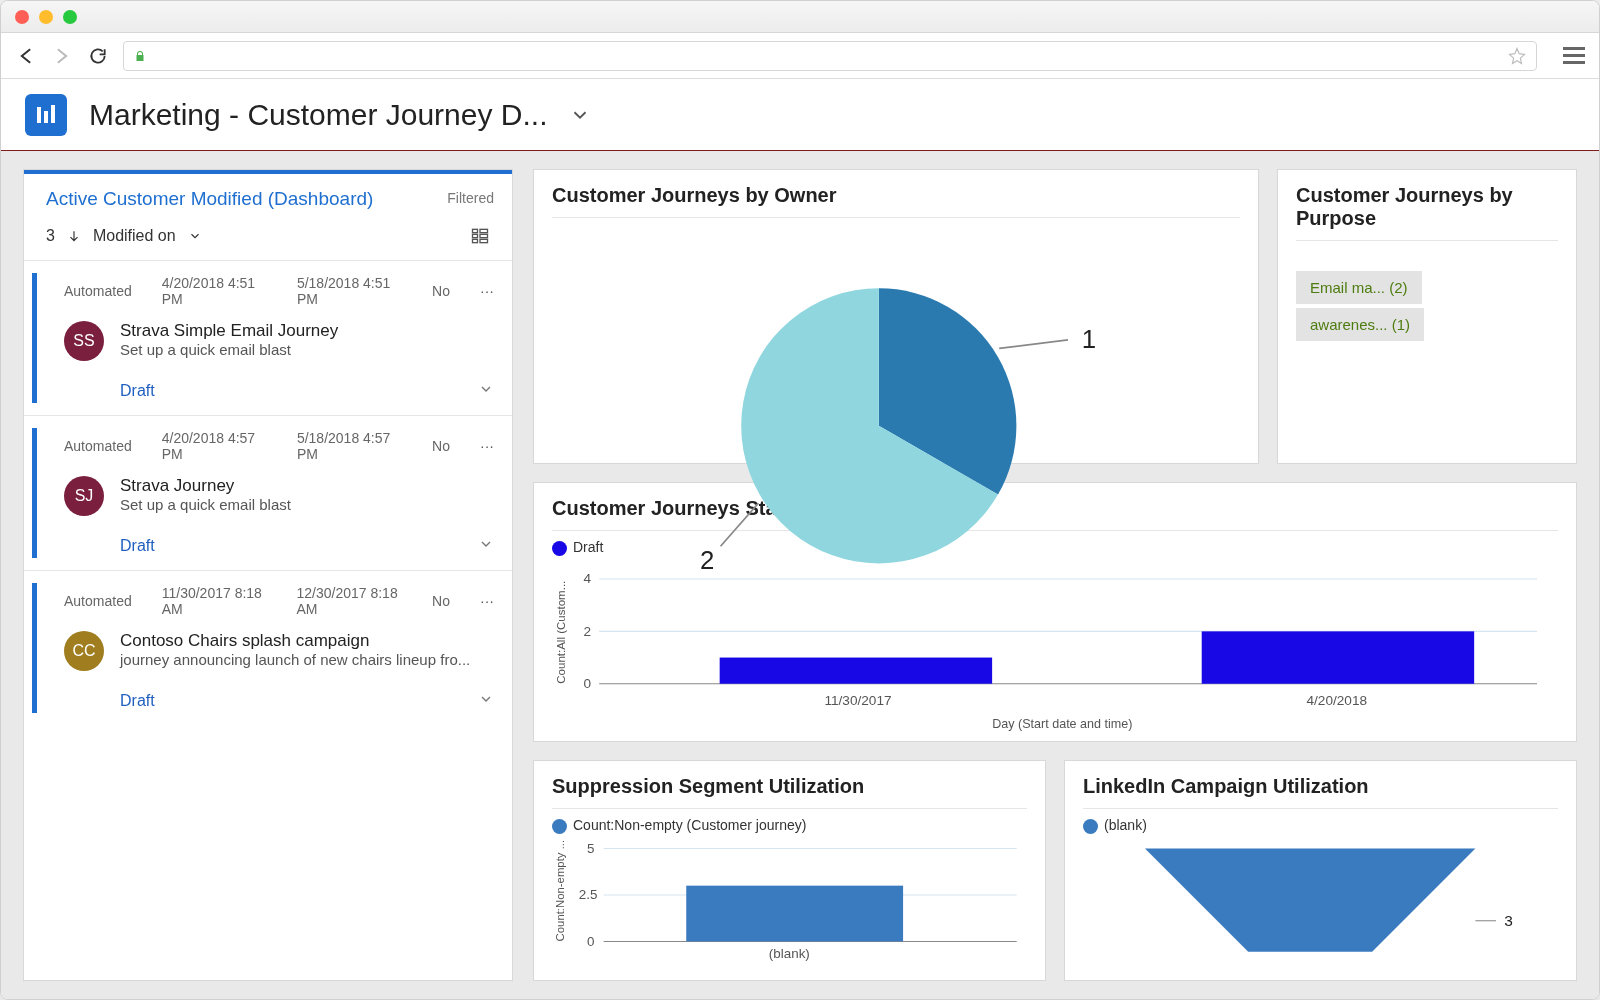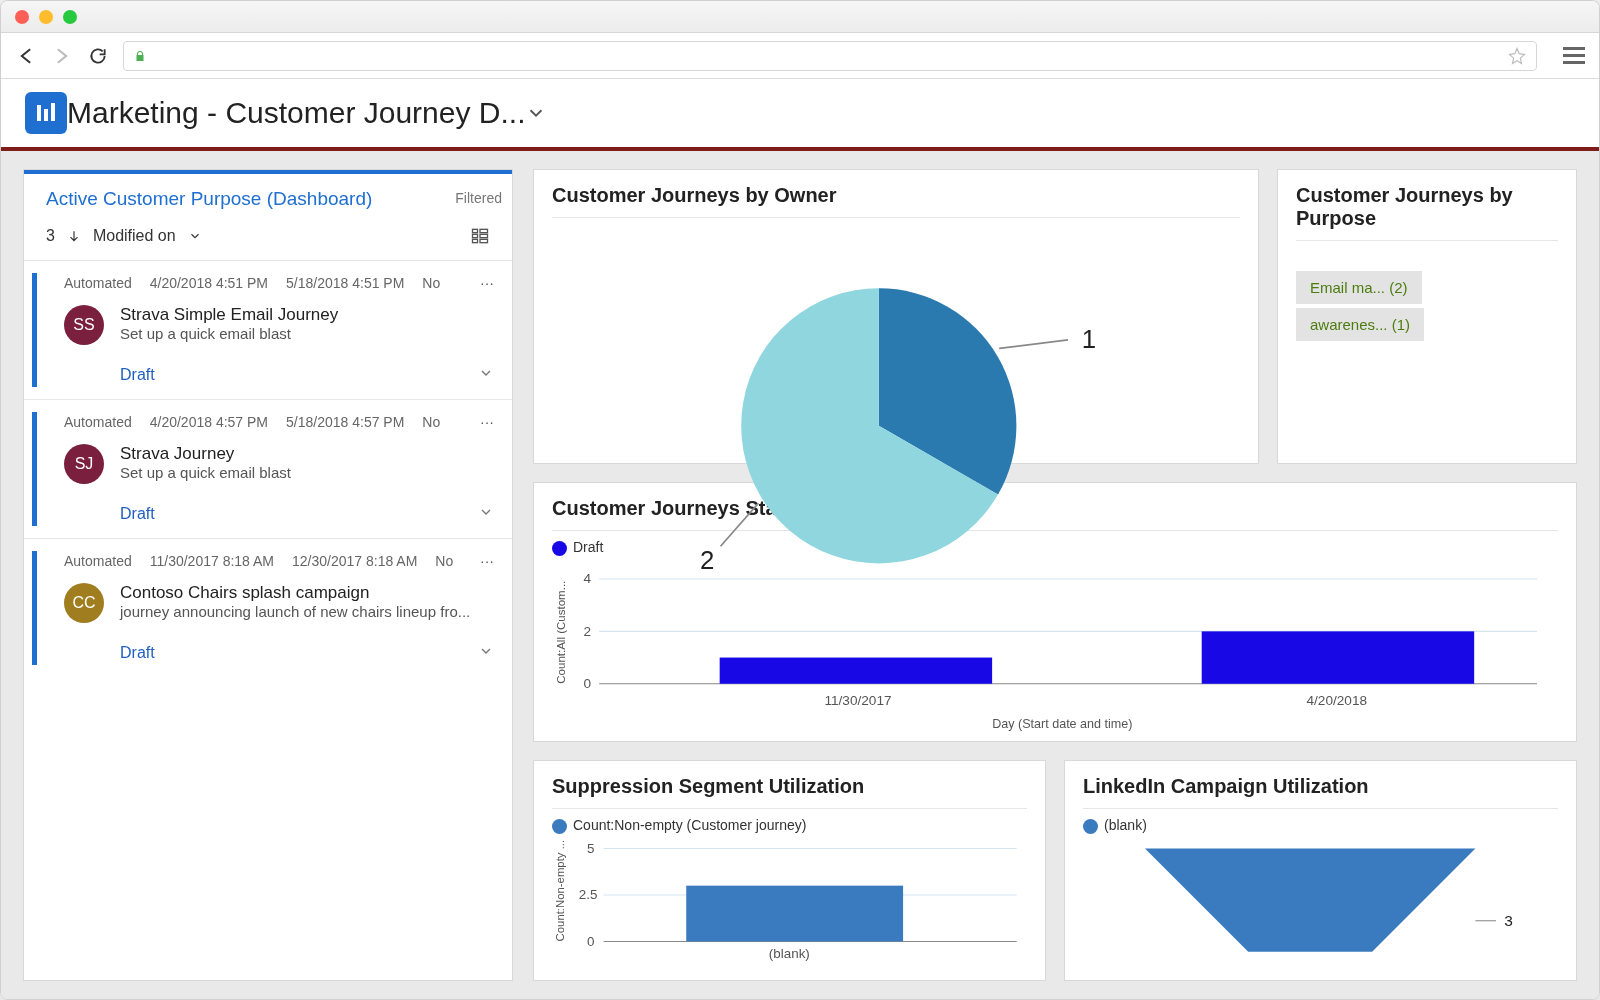--- a/index.html
+++ b/index.html
@@ -8,37 +8,37 @@
   .titlebar { height:32px; background:linear-gradient(#f6f6f6,#ececec); border-bottom:1px solid #d6d6d6; display:flex; align-items:center; padding:0 14px; gap:10px;}
   .dot { width:14px; height:14px; border-radius:50%; }
   .dot.red{background:#ff5f56;} .dot.yellow{background:#ffbd2e;} .dot.green{background:#27c93f;}
   .toolbar { height:46px; background:#fff; border-bottom:1px solid #dcdcdc; display:flex; align-items:center; padding:0 14px; gap:14px;}
   .icon-btn { width:22px; height:22px; display:flex; align-items:center; justify-content:center; cursor:pointer; color:#555; }
   .url-field { flex:1; height:30px; border:1px solid #d6d6d6; border-radius:4px; display:flex; align-items:center; padding:0 10px; gap:8px; background:#fff;}
   .lock { width:12px; height:14px; }
   .star { width:18px; height:18px; }
   .hamburger { width:22px; display:flex; flex-direction:column; gap:4px; margin-left:12px; cursor:pointer;}
   .hamburger div { height:3px; background:#666; }
-  .header { height:72px; background:#fff; display:flex; align-items:center; padding:0 24px; border-bottom:4px solid #7f1d1d;}
+  .header { height:72px; background:#fff; display:flex; align-items:center; padding:0 24px; gap:22px; border-bottom:1px solid #7f1d1d;}
   .app-tile { width:42px; height:42px; border-radius:6px; background:#1f6fd0; display:flex; align-items:center; justify-content:center;}
   .app-tile svg { width:24px; height:24px; }
   .page-title { font-size:30px; font-weight:400; color:#222; }
   .chev { width:22px; height:22px; color:#555; cursor:pointer;}
   .body { flex:1; background:#e9e9e9; padding:18px 22px; display:flex; gap:20px; overflow:hidden;}
   .left-panel { width:490px; background:#fff; border:1px solid #d8d8d8; display:flex; flex-direction:column;}
   .panel-head { padding:18px 22px 10px 22px; position:relative; border-bottom:0;}
   .panel-head .top-accent { position:absolute; left:0; right:0; top:0; height:4px; background:#1f6fd0;}
   .panel-title { color:#1f6fd0; font-size:19px; }
-  .filtered { position:absolute; right:10px; top:20px; color:#777; font-size:14px;}
+  .filtered { position:absolute; right:18px; top:20px; color:#777; font-size:14px;}
   .sort-row { display:flex; align-items:center; gap:12px; padding:6px 22px 14px 22px; color:#333; font-size:16px;}
   .sort-row .grid-ic { margin-left:auto; }
   .list { flex:1; overflow:auto;}
   .item { border-top:1px solid #e6e6e6; padding:14px 18px 14px 12px; position:relative;}
   .item .accent-bar { position:absolute; left:8px; top:12px; bottom:12px; width:5px; background:#1f6fd0;}
-  .meta-row { display:flex; gap:18px; color:#666; font-size:14px; margin-left:28px; align-items:center;}
+  .meta-row { display:flex; gap:30px; color:#666; font-size:14px; margin-left:28px; align-items:center;}
   .meta-row .dots { margin-left:auto; cursor:pointer; color:#555;}
   .item-body { display:flex; gap:16px; margin:14px 0 0 28px; }
   .avatar { width:40px; height:40px; border-radius:50%; color:#fff; display:flex; align-items:center; justify-content:center; font-size:16px; font-weight:400;}
   .item-name { font-size:17px; color:#222; }
   .item-desc { font-size:15px; color:#555; margin-top:0;}
   .item-status { color:#1f5fc0; font-size:16px; margin-left:84px; margin-top:20px; display:flex; align-items:center;}
   .item-status .exp { margin-left:auto; color:#777; cursor:pointer;}
   .right-col { flex:1; display:flex; flex-direction:column; gap:18px; overflow:hidden;}
   .row1 { display:flex; gap:18px; height:295px;}
   .card { background:#fff; border:1px solid #d8d8d8; padding:14px 18px; display:flex; flex-direction:column;}
@@ -115,21 +115,21 @@
           <path d="M6 9l6 6 6-6"></path>
         </svg>
     </div>
   </div>
 
   <div class="body">
 
     <div class="left-panel">
       <div class="panel-head">
         <div class="top-accent"></div>
-        <span class="panel-title">Active Customer Purpose (Dashboard)</span>
+        <span class="panel-title">Active Customer Modified (Dashboard)</span>
         <span class="filtered">Filtered</span>
       </div>
       <div class="sort-row">
         <span>3</span>
         <svg width="14" height="14" viewBox="0 0 24 24" fill="none" stroke="#333" stroke-width="2">
             <path d="M12 4v16M6 14l6 6 6-6"></path>
           </svg>
         <span>Modified on</span>
         <svg width="14" height="14" viewBox="0 0 24 24" fill="none" stroke="#333" stroke-width="2">
             <path d="M6 9l6 6 6-6"></path>

